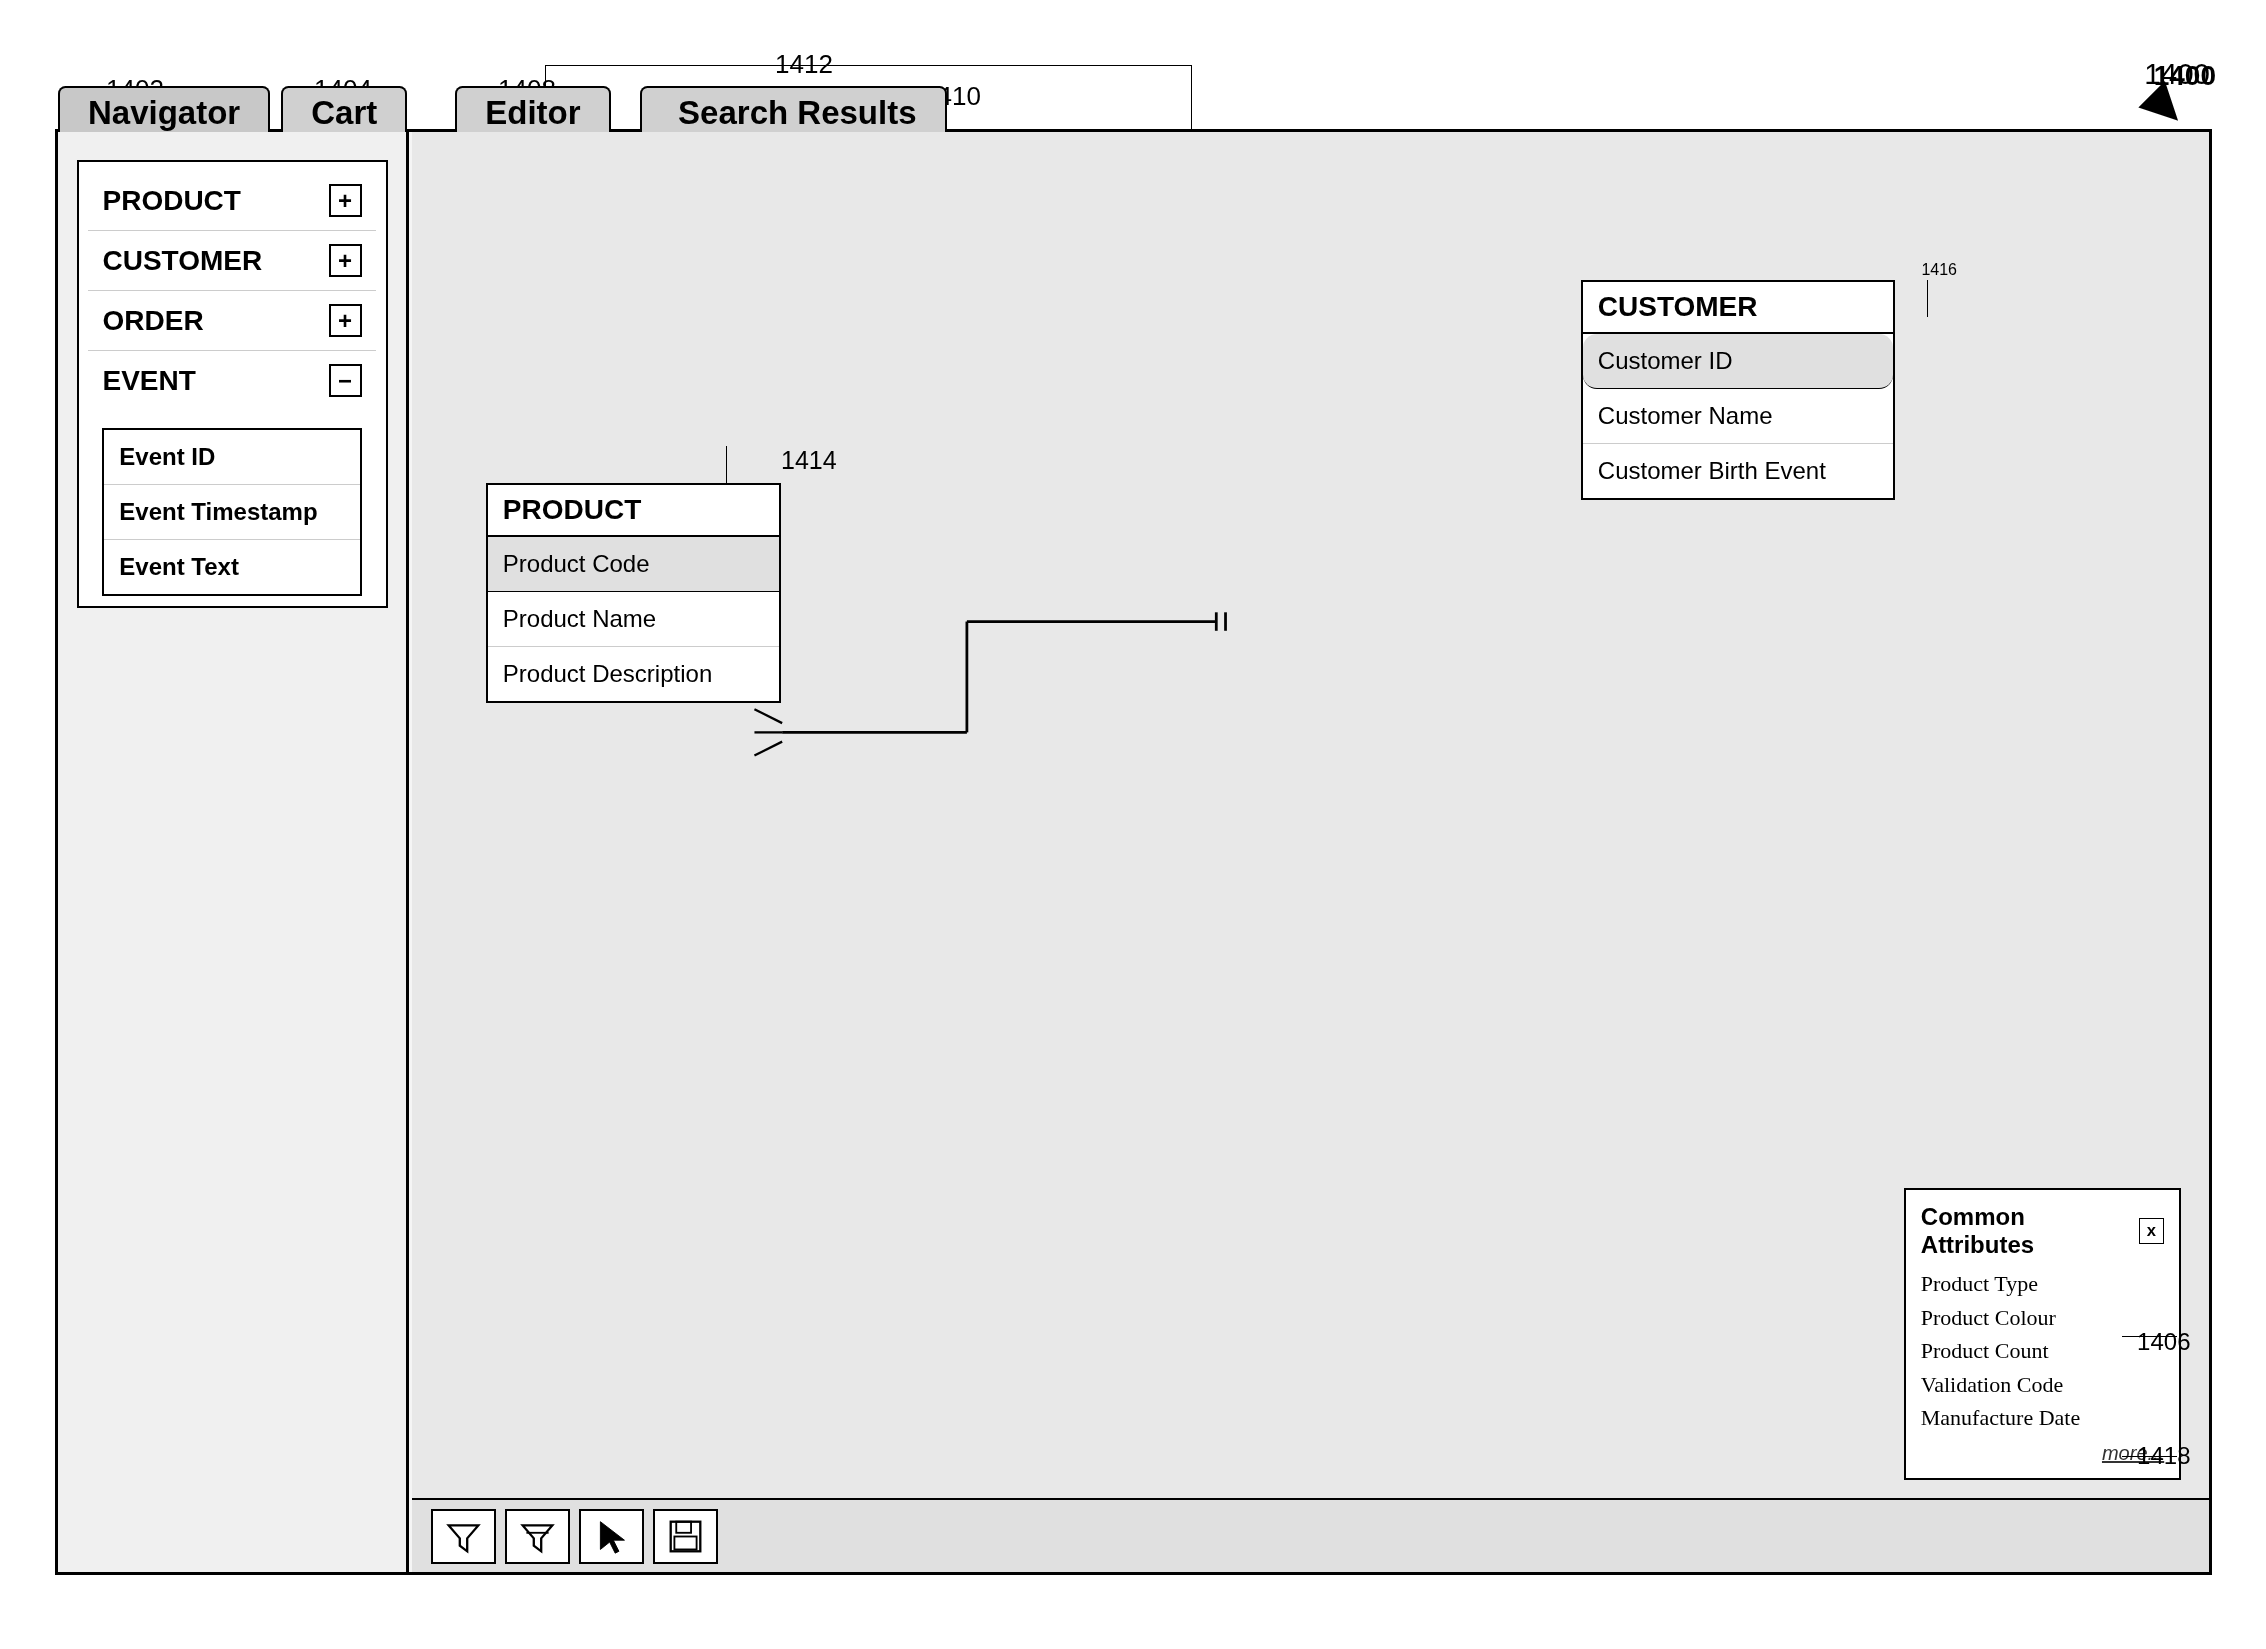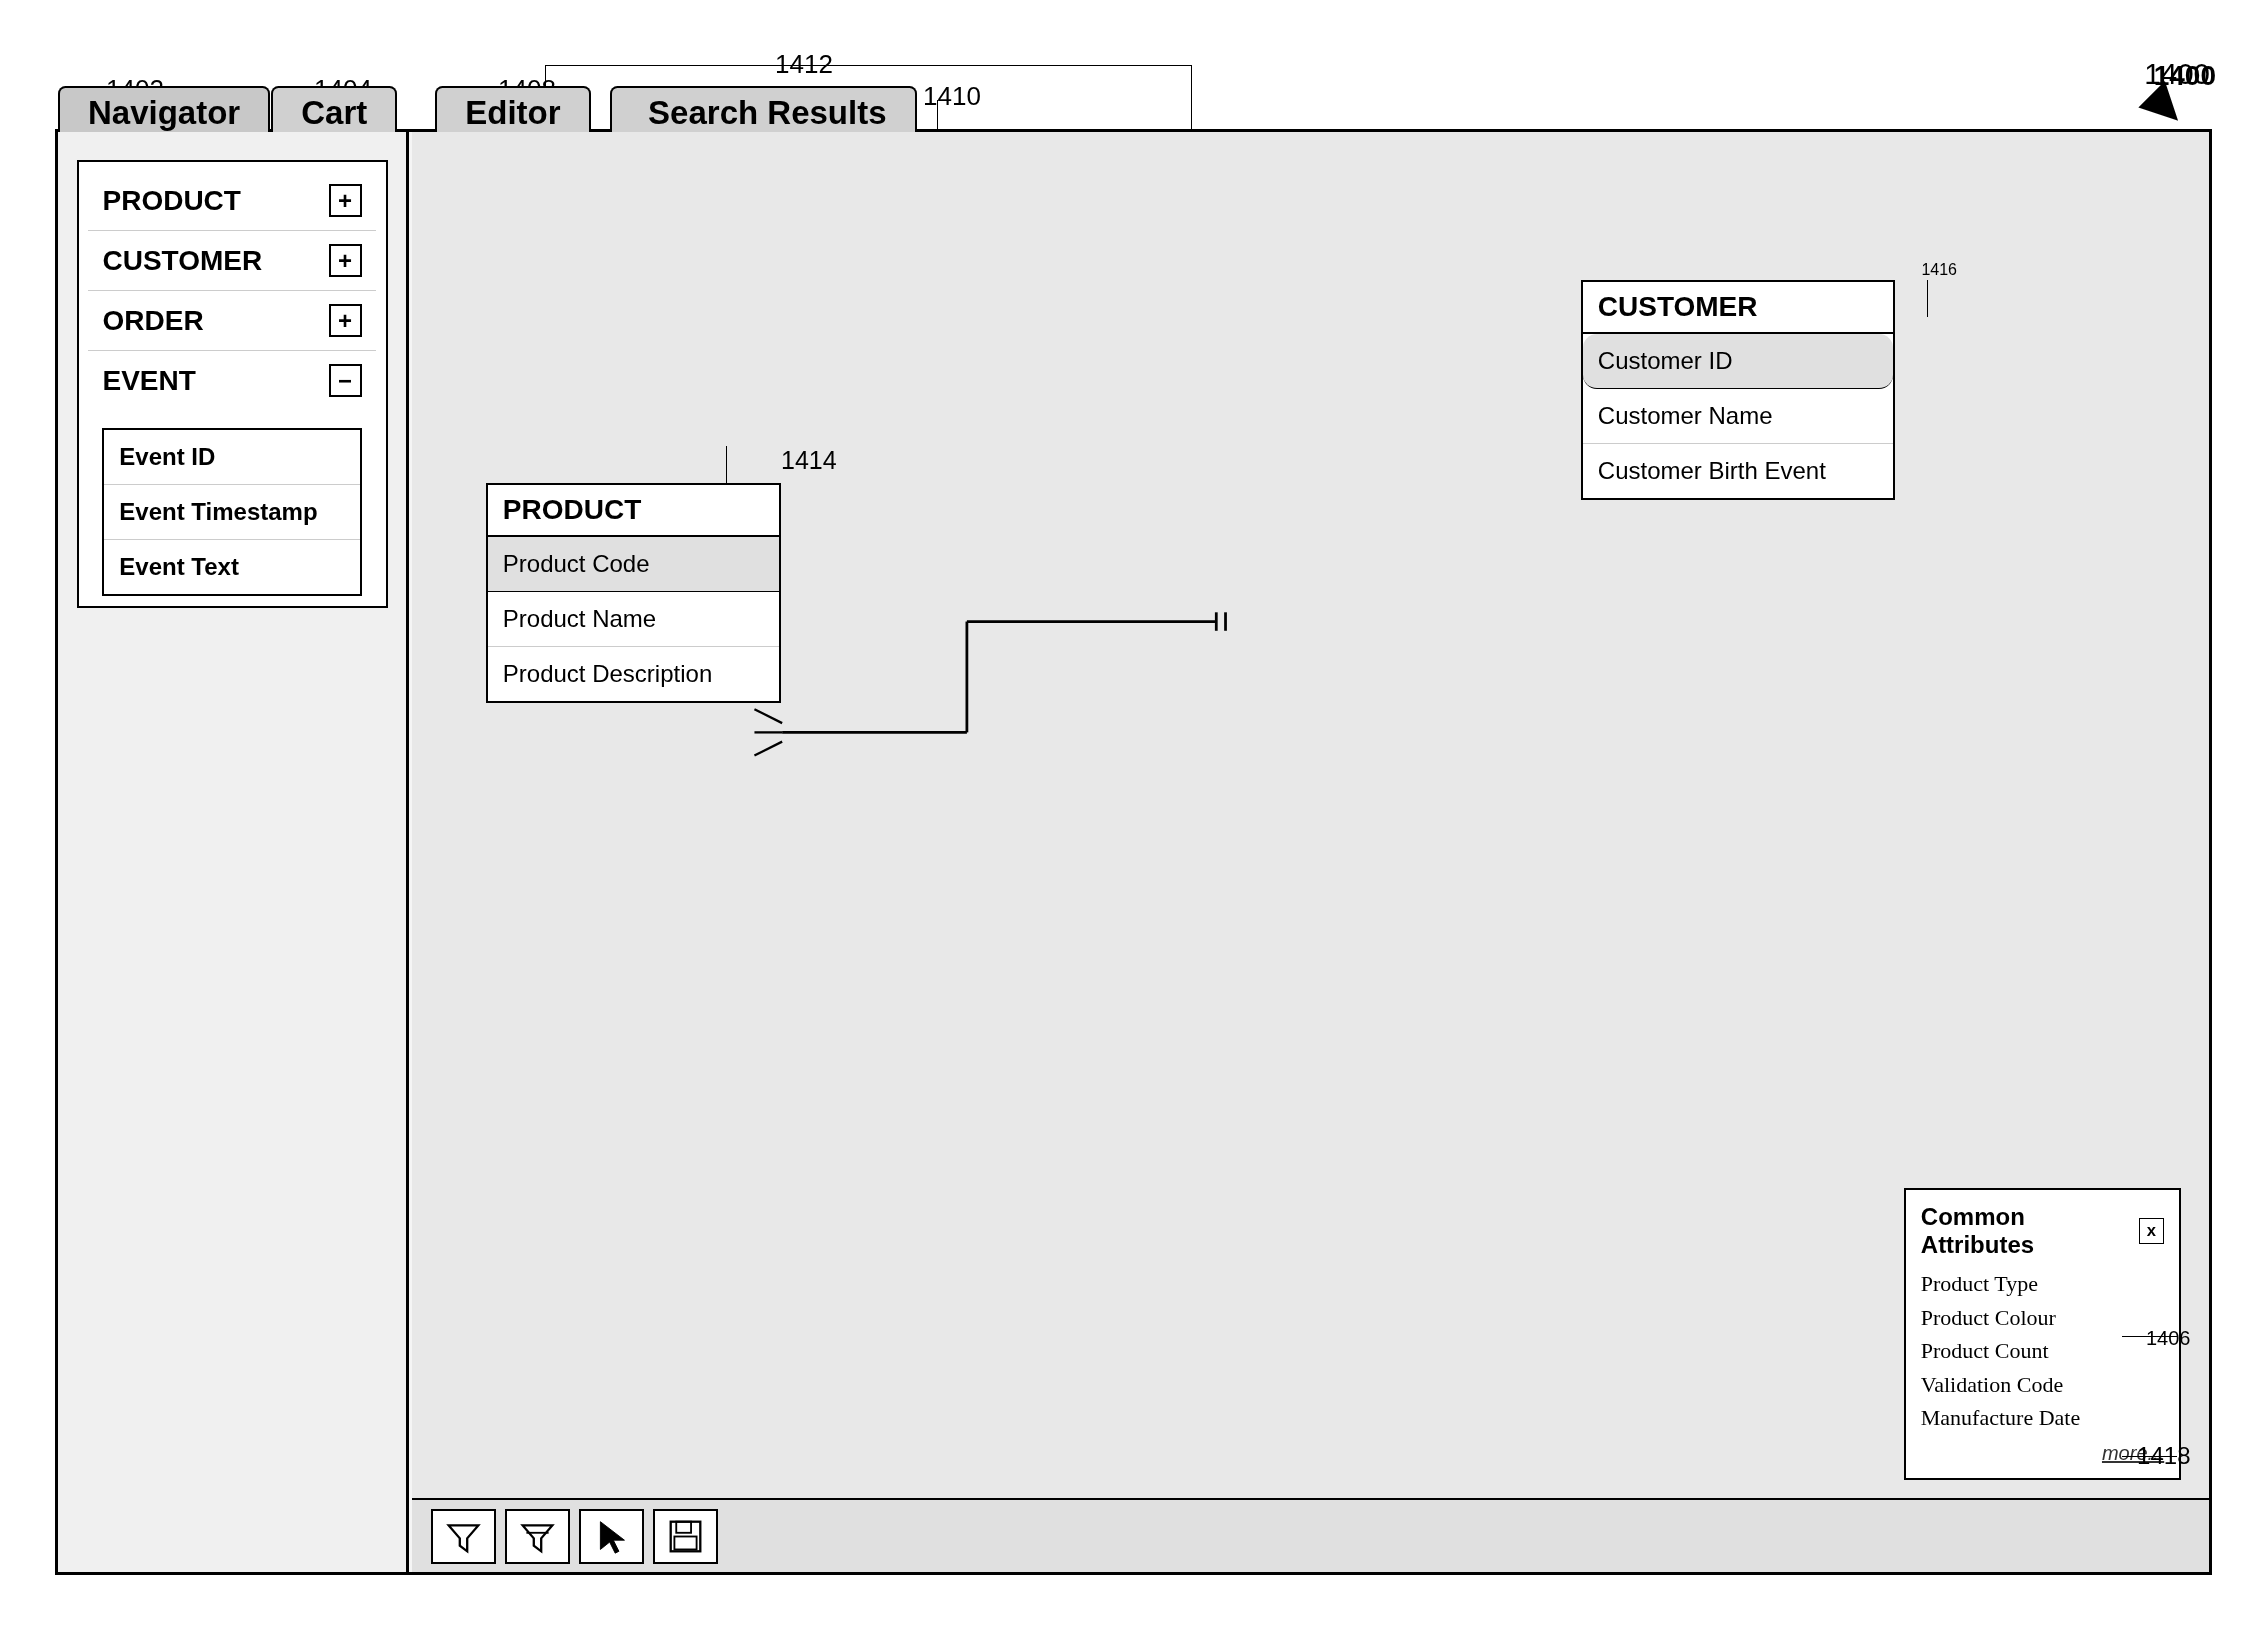--- a/index.html
+++ b/index.html
@@ -39,21 +39,21 @@
       align-items: center;
       justify-content: center;
       height: 51px;
       padding: 0 28px;
       font-size: 33px;
       font-weight: bold;
       border: 2.8px solid #000;
       border-bottom: none;
       cursor: pointer;
       background: #d0d0d0;
-      margin-right: 1px;
+      margin-right: 11px;
       border-radius: 7.4px 7.4px 0 0;
     }
     .tab.highlighted {
       background: #c8c8c8;
     }
     .tab.search-results {
       background: #d0d0d0;
       padding-left: 36px;
     }
 
@@ -377,21 +377,21 @@
         <div class="common-attrs-close">x</div>
       </div>
       <div class="common-attrs-item">Product Type</div>
       <div class="common-attrs-item">Product Colour</div>
       <div class="common-attrs-item">Product Count</div>
       <div class="common-attrs-item">Validation Code</div>
       <div class="common-attrs-item">Manufacture Date</div>
       <div class="common-attrs-more">more...</div>
     </div>
 
-    <div style="position:absolute; bottom:222px; right:18.5px; font-size:20px;">1406</div>
+    <div style="position:absolute; bottom:216px; right:18.5px; font-size:24px;">1406</div>
     <div style="position:absolute; bottom:235px; right:32px; width:55px; border-top:1.8px solid #000;"></div>
 
     <div style="position:absolute; bottom:102px; right:18.5px; font-size:24px;">1418</div>
     <div style="position:absolute; bottom:115px; right:32px; width:55px; border-top:1.8px solid #000;"></div>
 
     <div class="editor-toolbar">
       <div class="toolbar-btn">
         <svg width="37" height="37" viewBox="0 0 40 40">
           <polygon points="4,8 36,8 24,22 24,36 16,30 16,22" fill="none" stroke="#000" stroke-width="2.5"></polygon>
         </svg>

